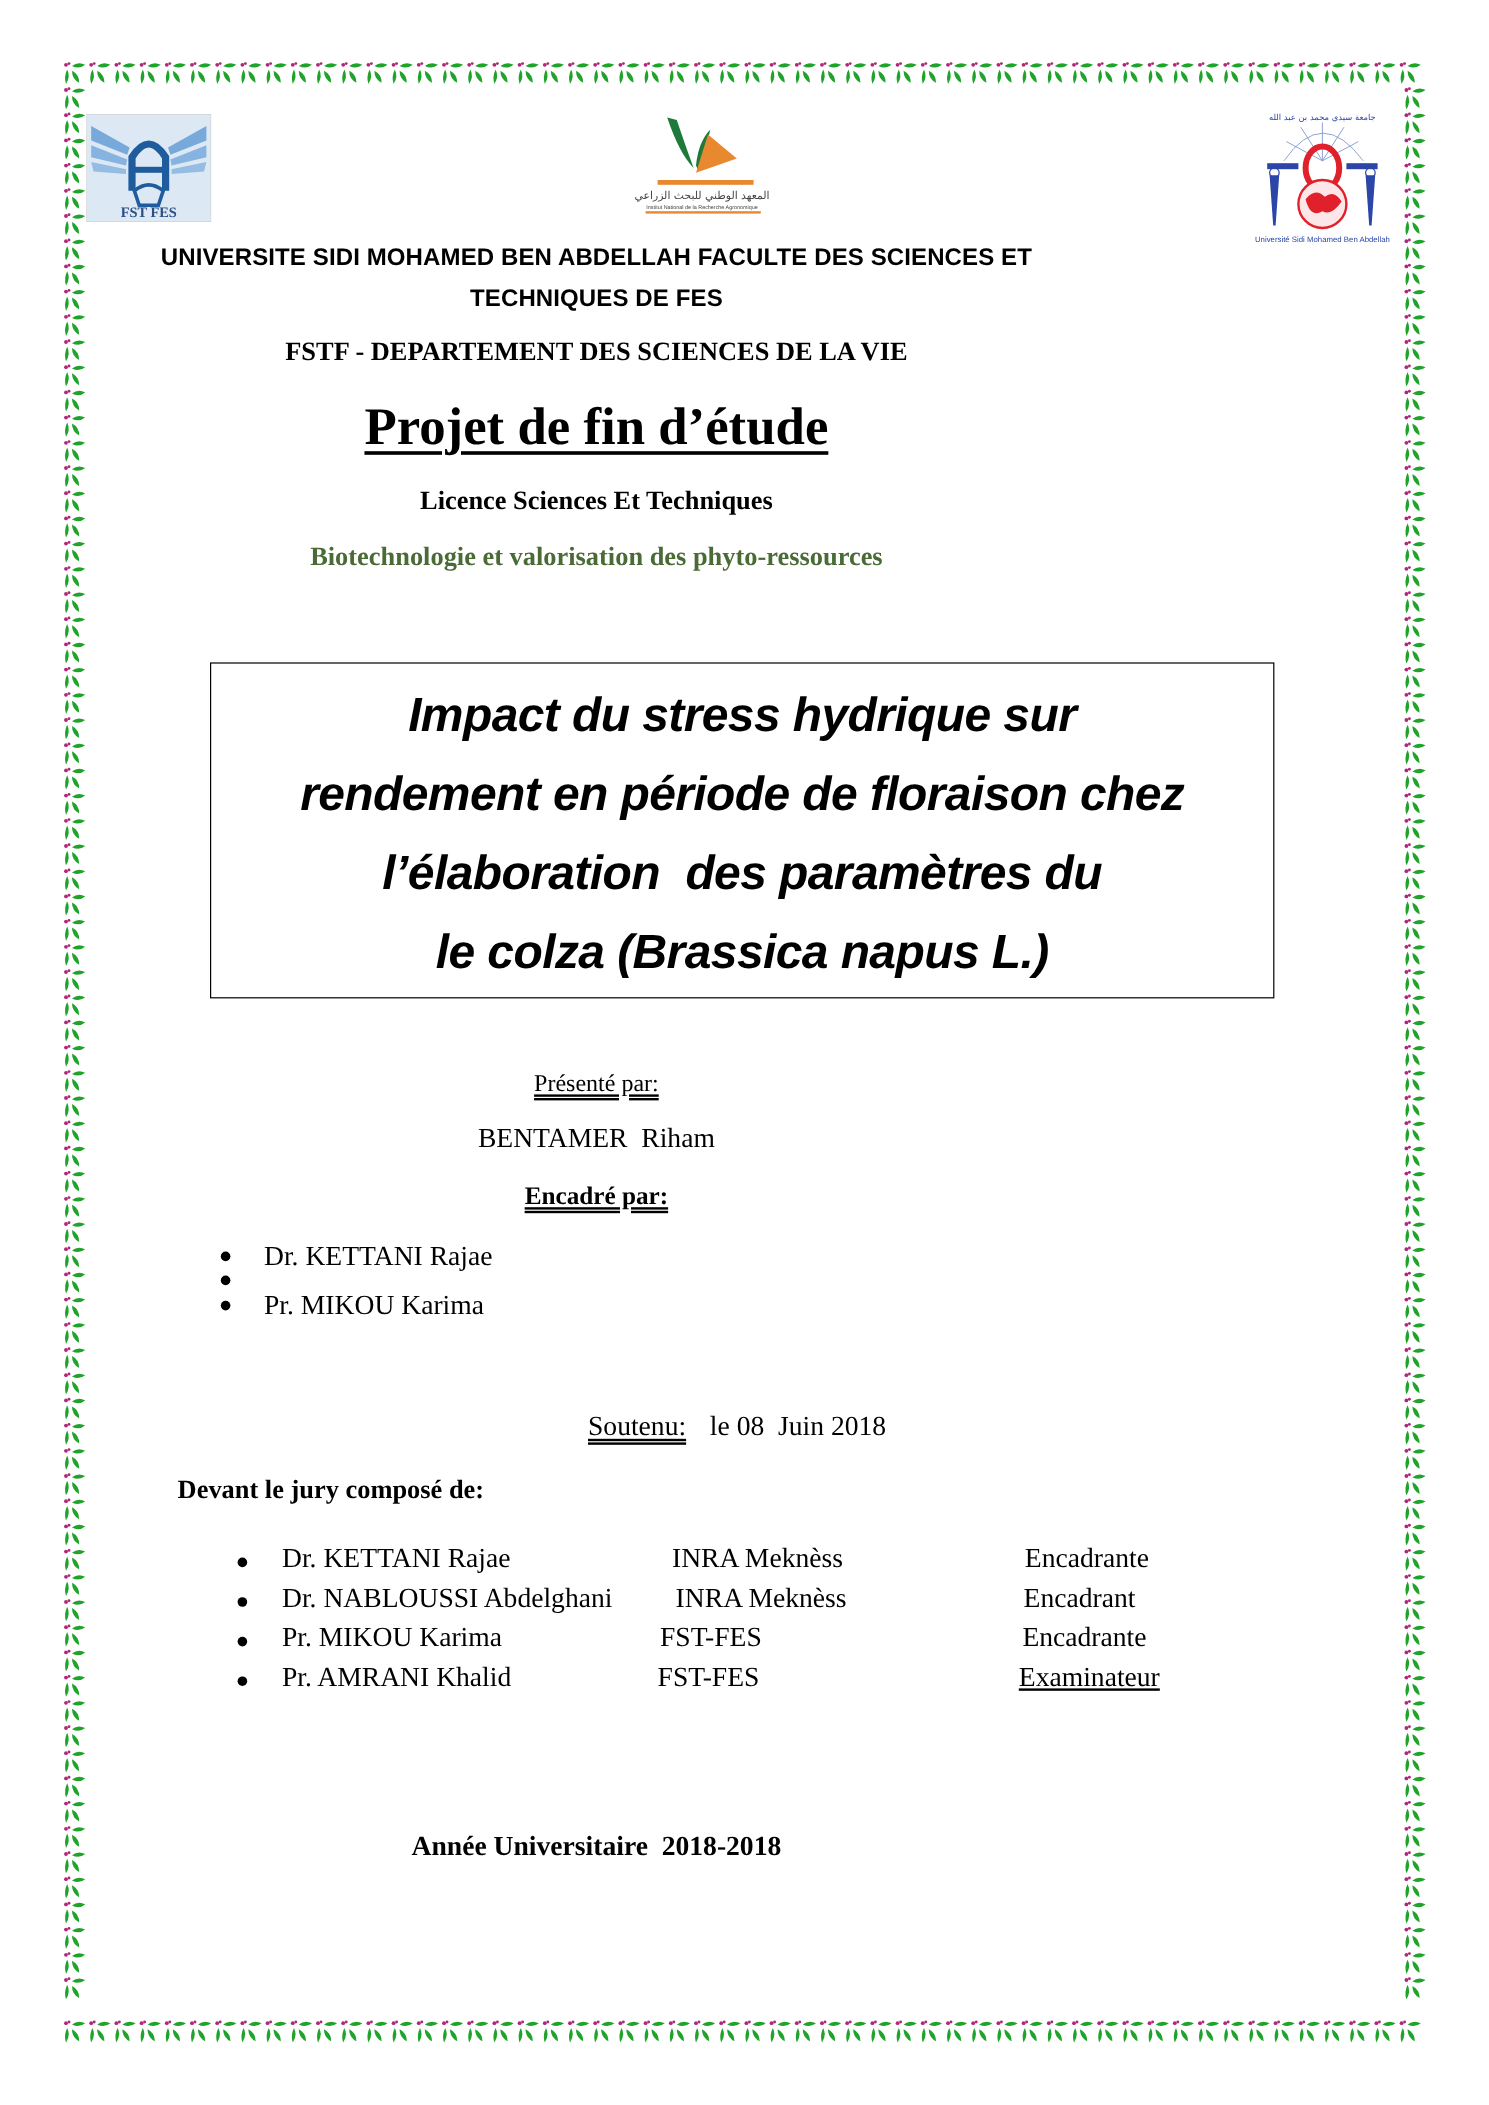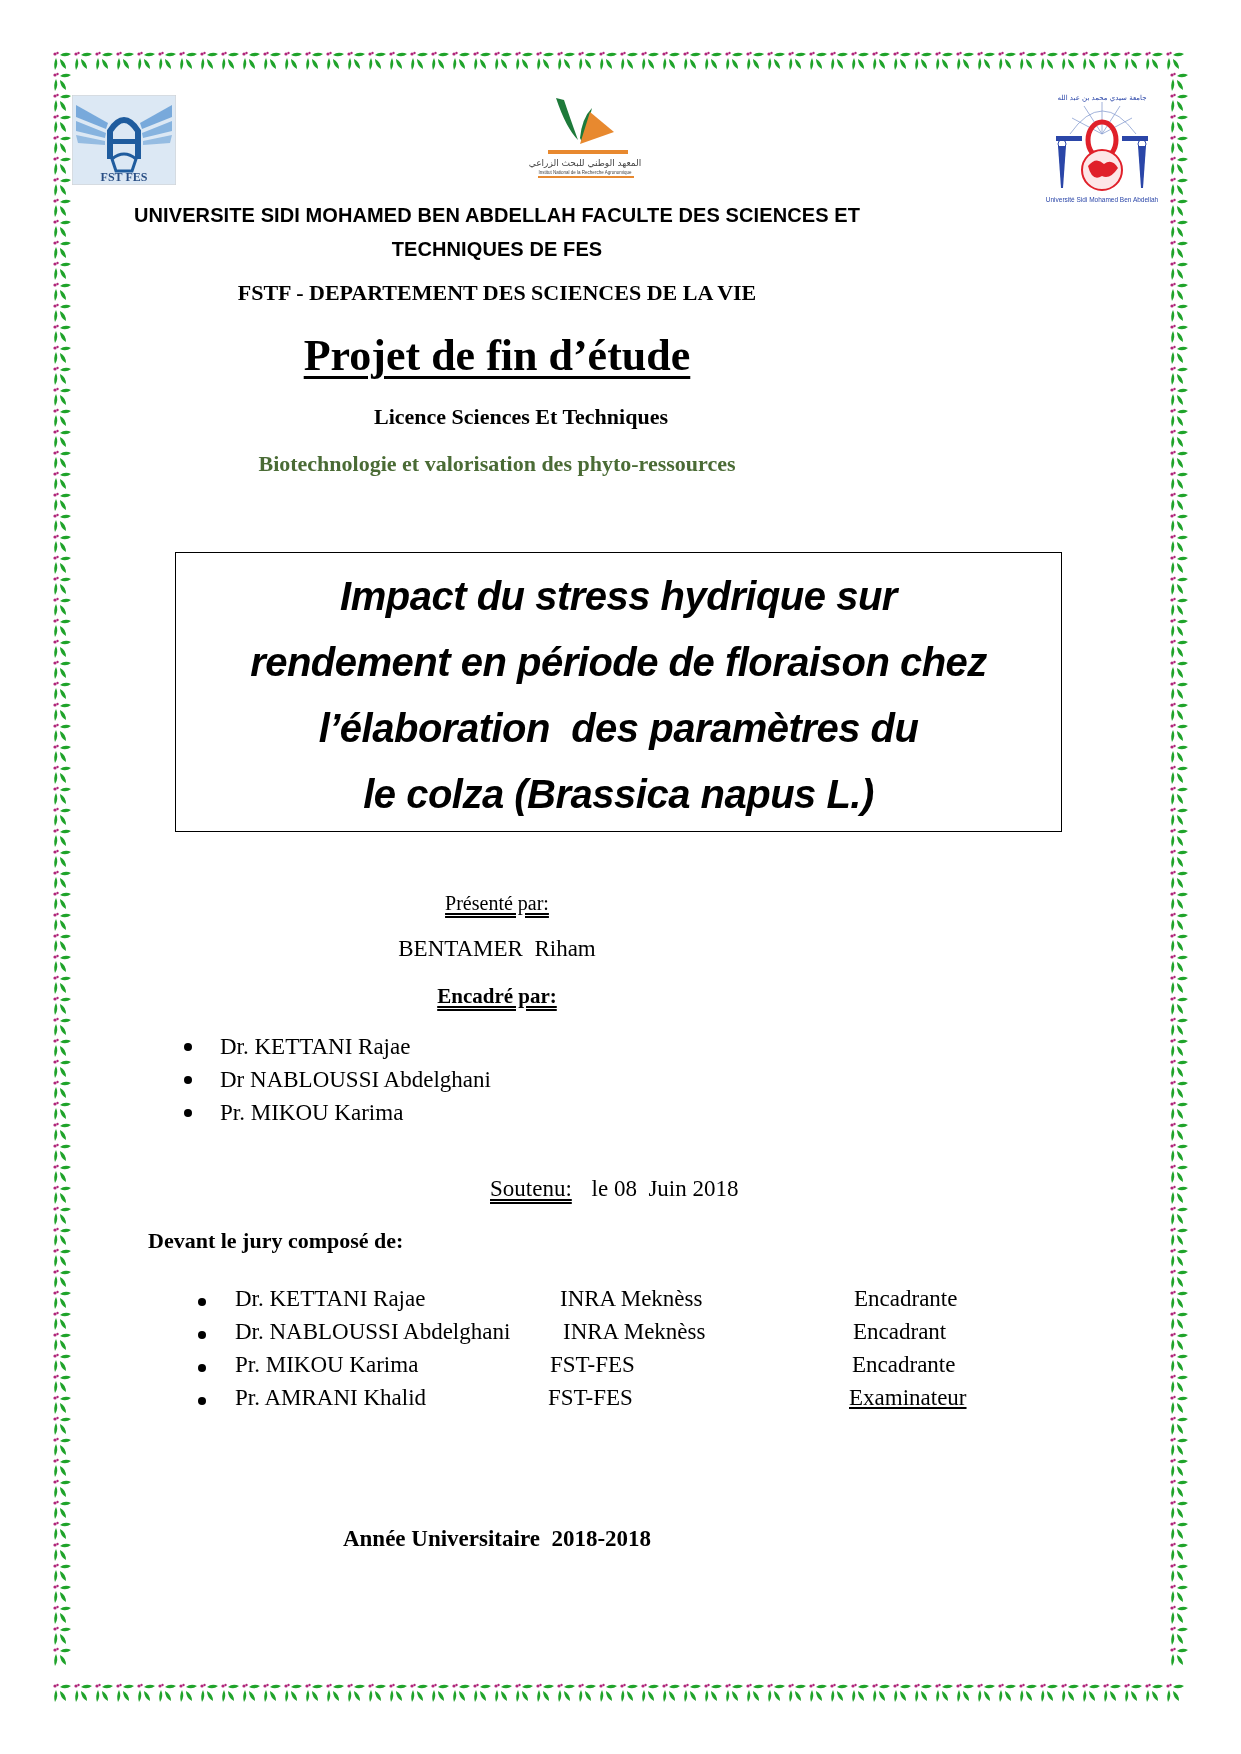--- a/index.html
+++ b/index.html
@@ -13,21 +13,21 @@
   .holly svg { position:absolute; left:0; top:0; width:21px; height:21px; }
 
   
   .logo { position:absolute; }
 
   .center { position:absolute; left:0; width:994px; text-align:center; }
 
   .univ { top:198px; font-family:"Liberation Sans", sans-serif; font-weight:bold; font-size:20px; line-height:34px; letter-spacing:0.1px; }
   .dept { top:280px; font-weight:bold; font-size:22px; }
   .pfe { top:330px; font-weight:bold; font-size:44px; text-decoration:underline; text-decoration-thickness:3px; text-underline-offset:6px; }
-  .licence { top:404px; font-weight:bold; font-size:22px;padding-left:24px; }
+  .licence { top:404px; font-weight:bold; font-size:22px; }
   .bio { top:451px; font-weight:bold; font-size:22px; color:#4a6b35; }
 
   .title-box { position:absolute; left:175px; top:552px; width:887px; height:280px; border:1.5px solid #000; box-sizing:border-box; }
   .title-text { position:absolute; left:0; top:10px; width:100%; text-align:center; font-family:"Liberation Sans", sans-serif; font-style:italic; font-weight:bold; font-size:40px; line-height:66px; letter-spacing:-0.5px; }
 
   .dbl { text-decoration:underline; text-decoration-style:double; text-underline-offset:3px; }
   .presented-label { top:892px; font-size:20px; }
   .presenter { top:936px; font-size:23px; }
   .encadre-label { top:984px; font-size:21px; font-weight:bold; }
 
@@ -2480,21 +2480,20 @@
   <span class="dbl">Encadré par:</span>
 </div>
 
 <ul class="sup-list">
   <li>
       <span class="bullet"></span>
       <span>Dr. KETTANI Rajae</span>
     </li>
   <li>
       <span class="bullet"></span>
-      <span>Dr NABLOUSSI Abdelghani</span>
     </li>
   <li>
       <span class="bullet"></span>
       <span>Pr. MIKOU Karima</span>
     </li>
 </ul>
 
 <div class="soutenu">
   <span class="dbl">Soutenu:</span>
   <span style="white-space:pre; margin-left:14px;">le 08  Juin 2018</span>

